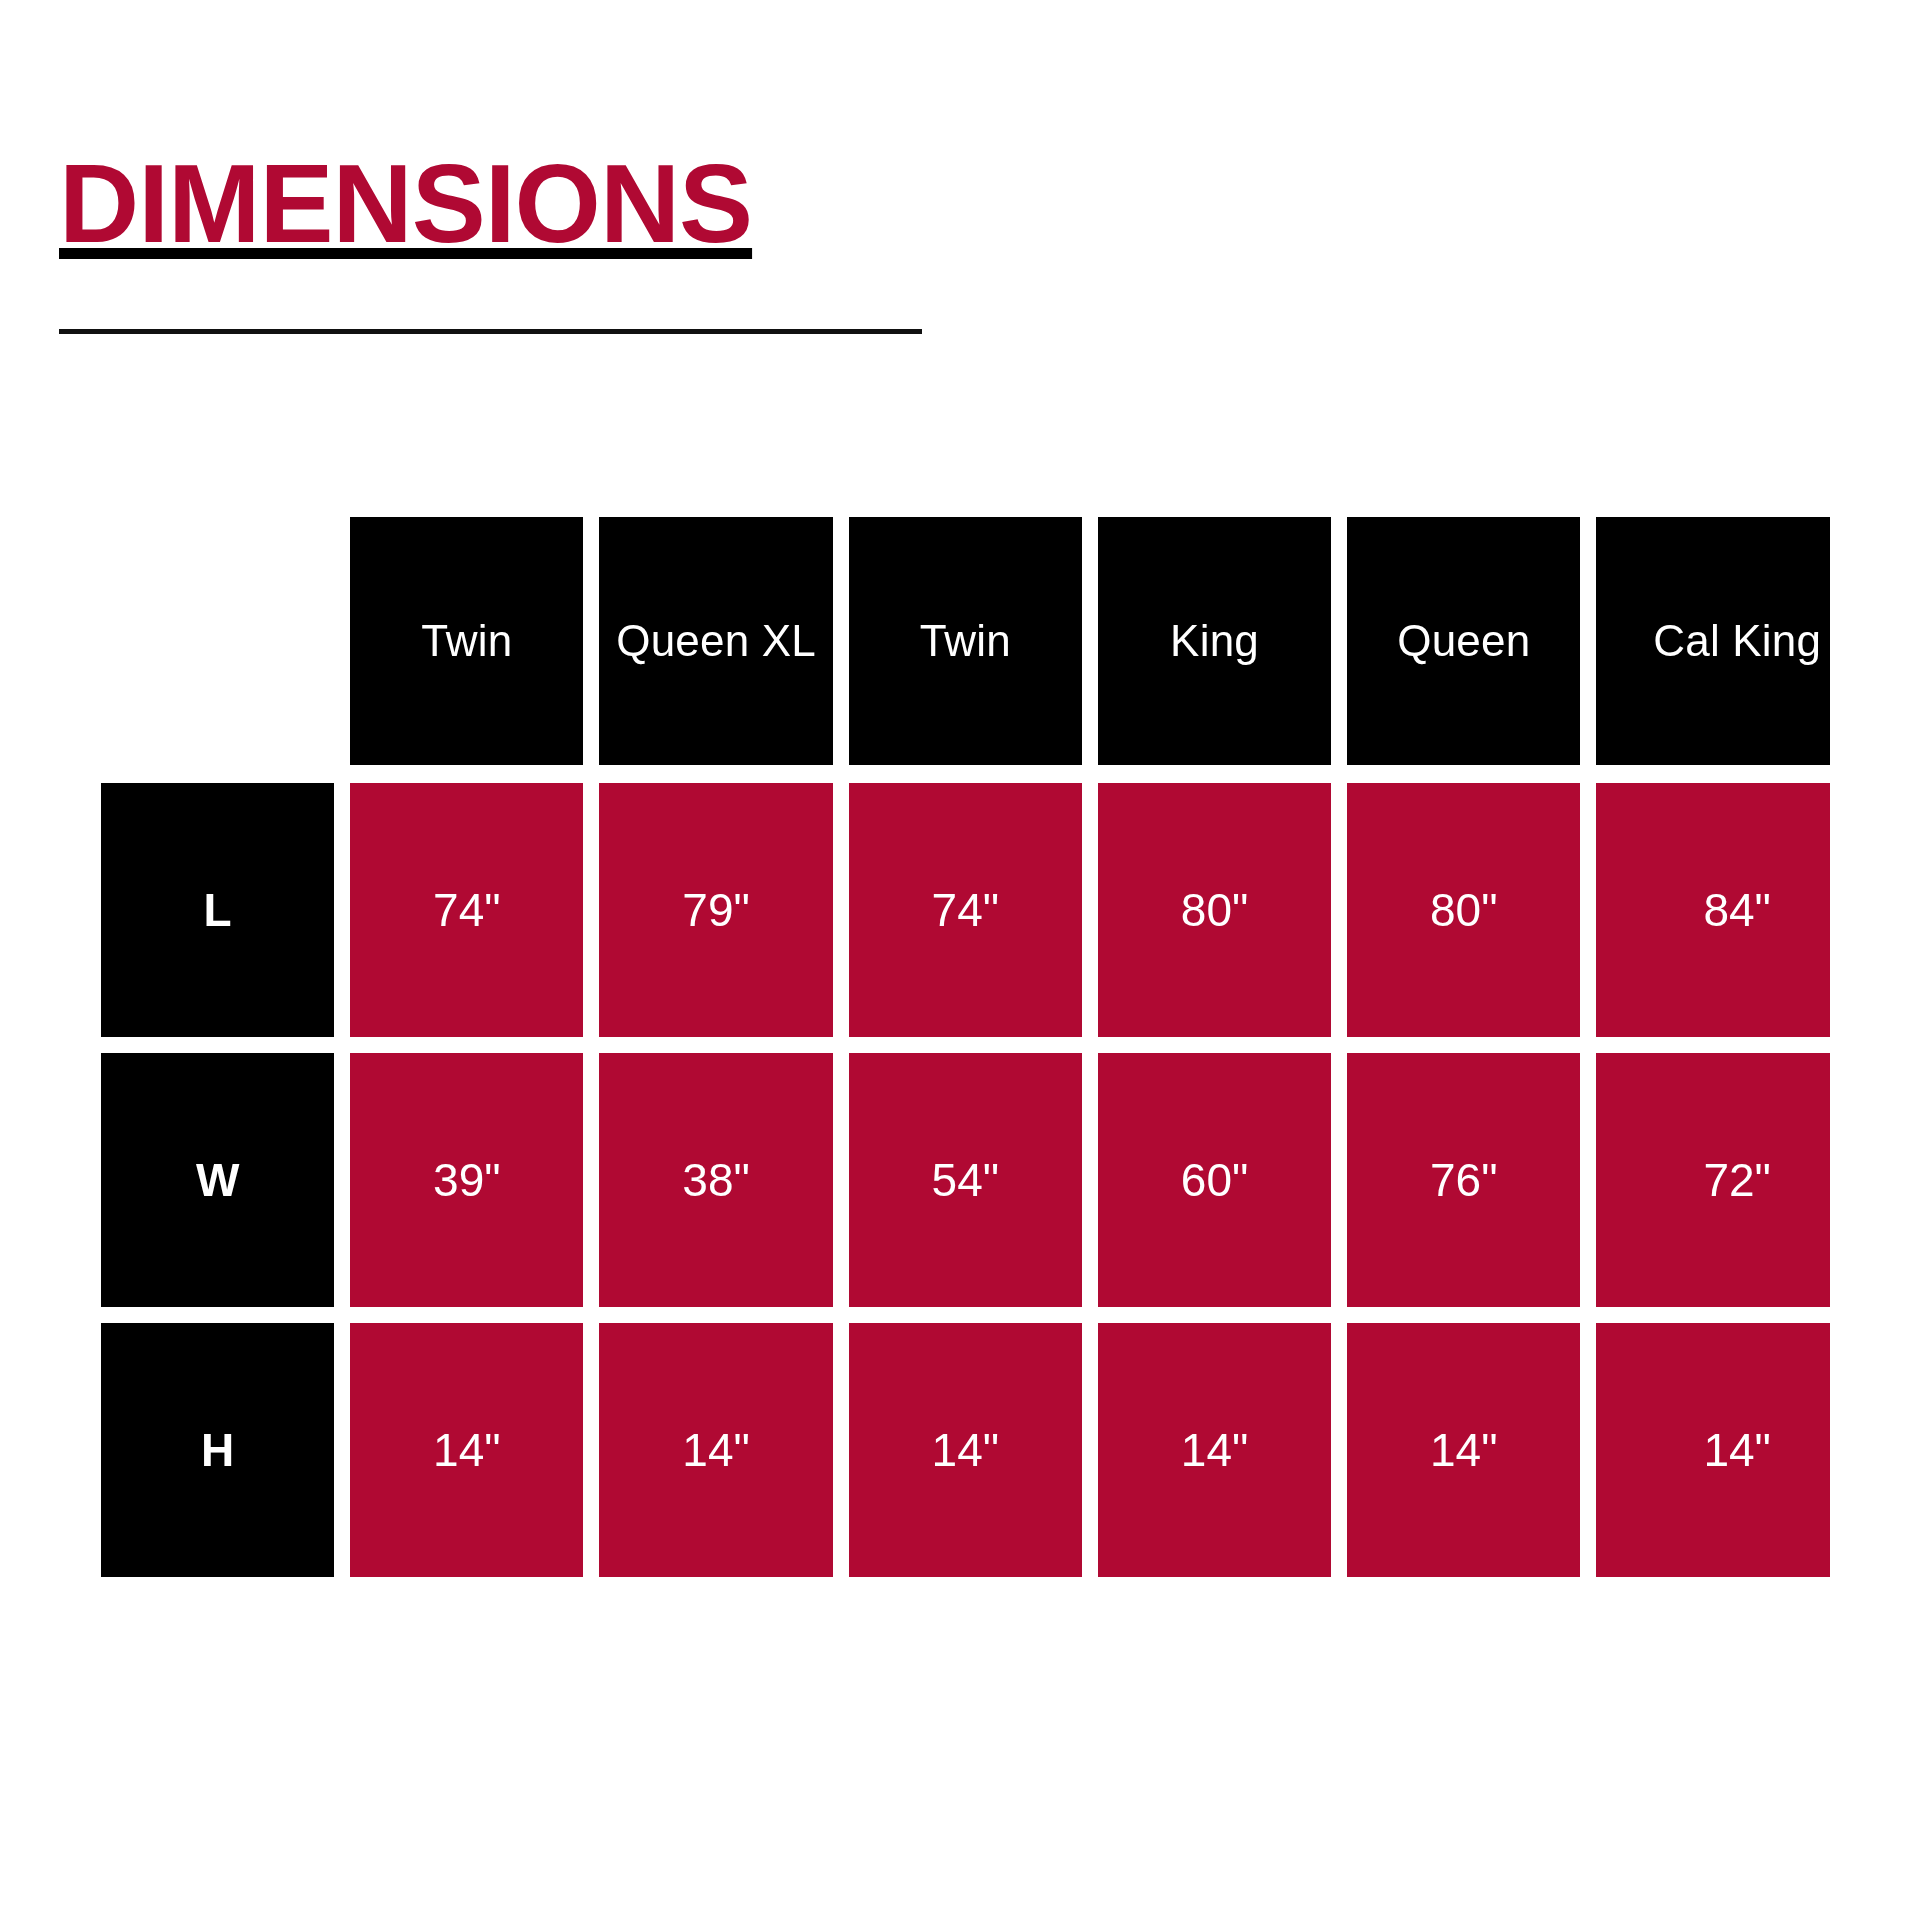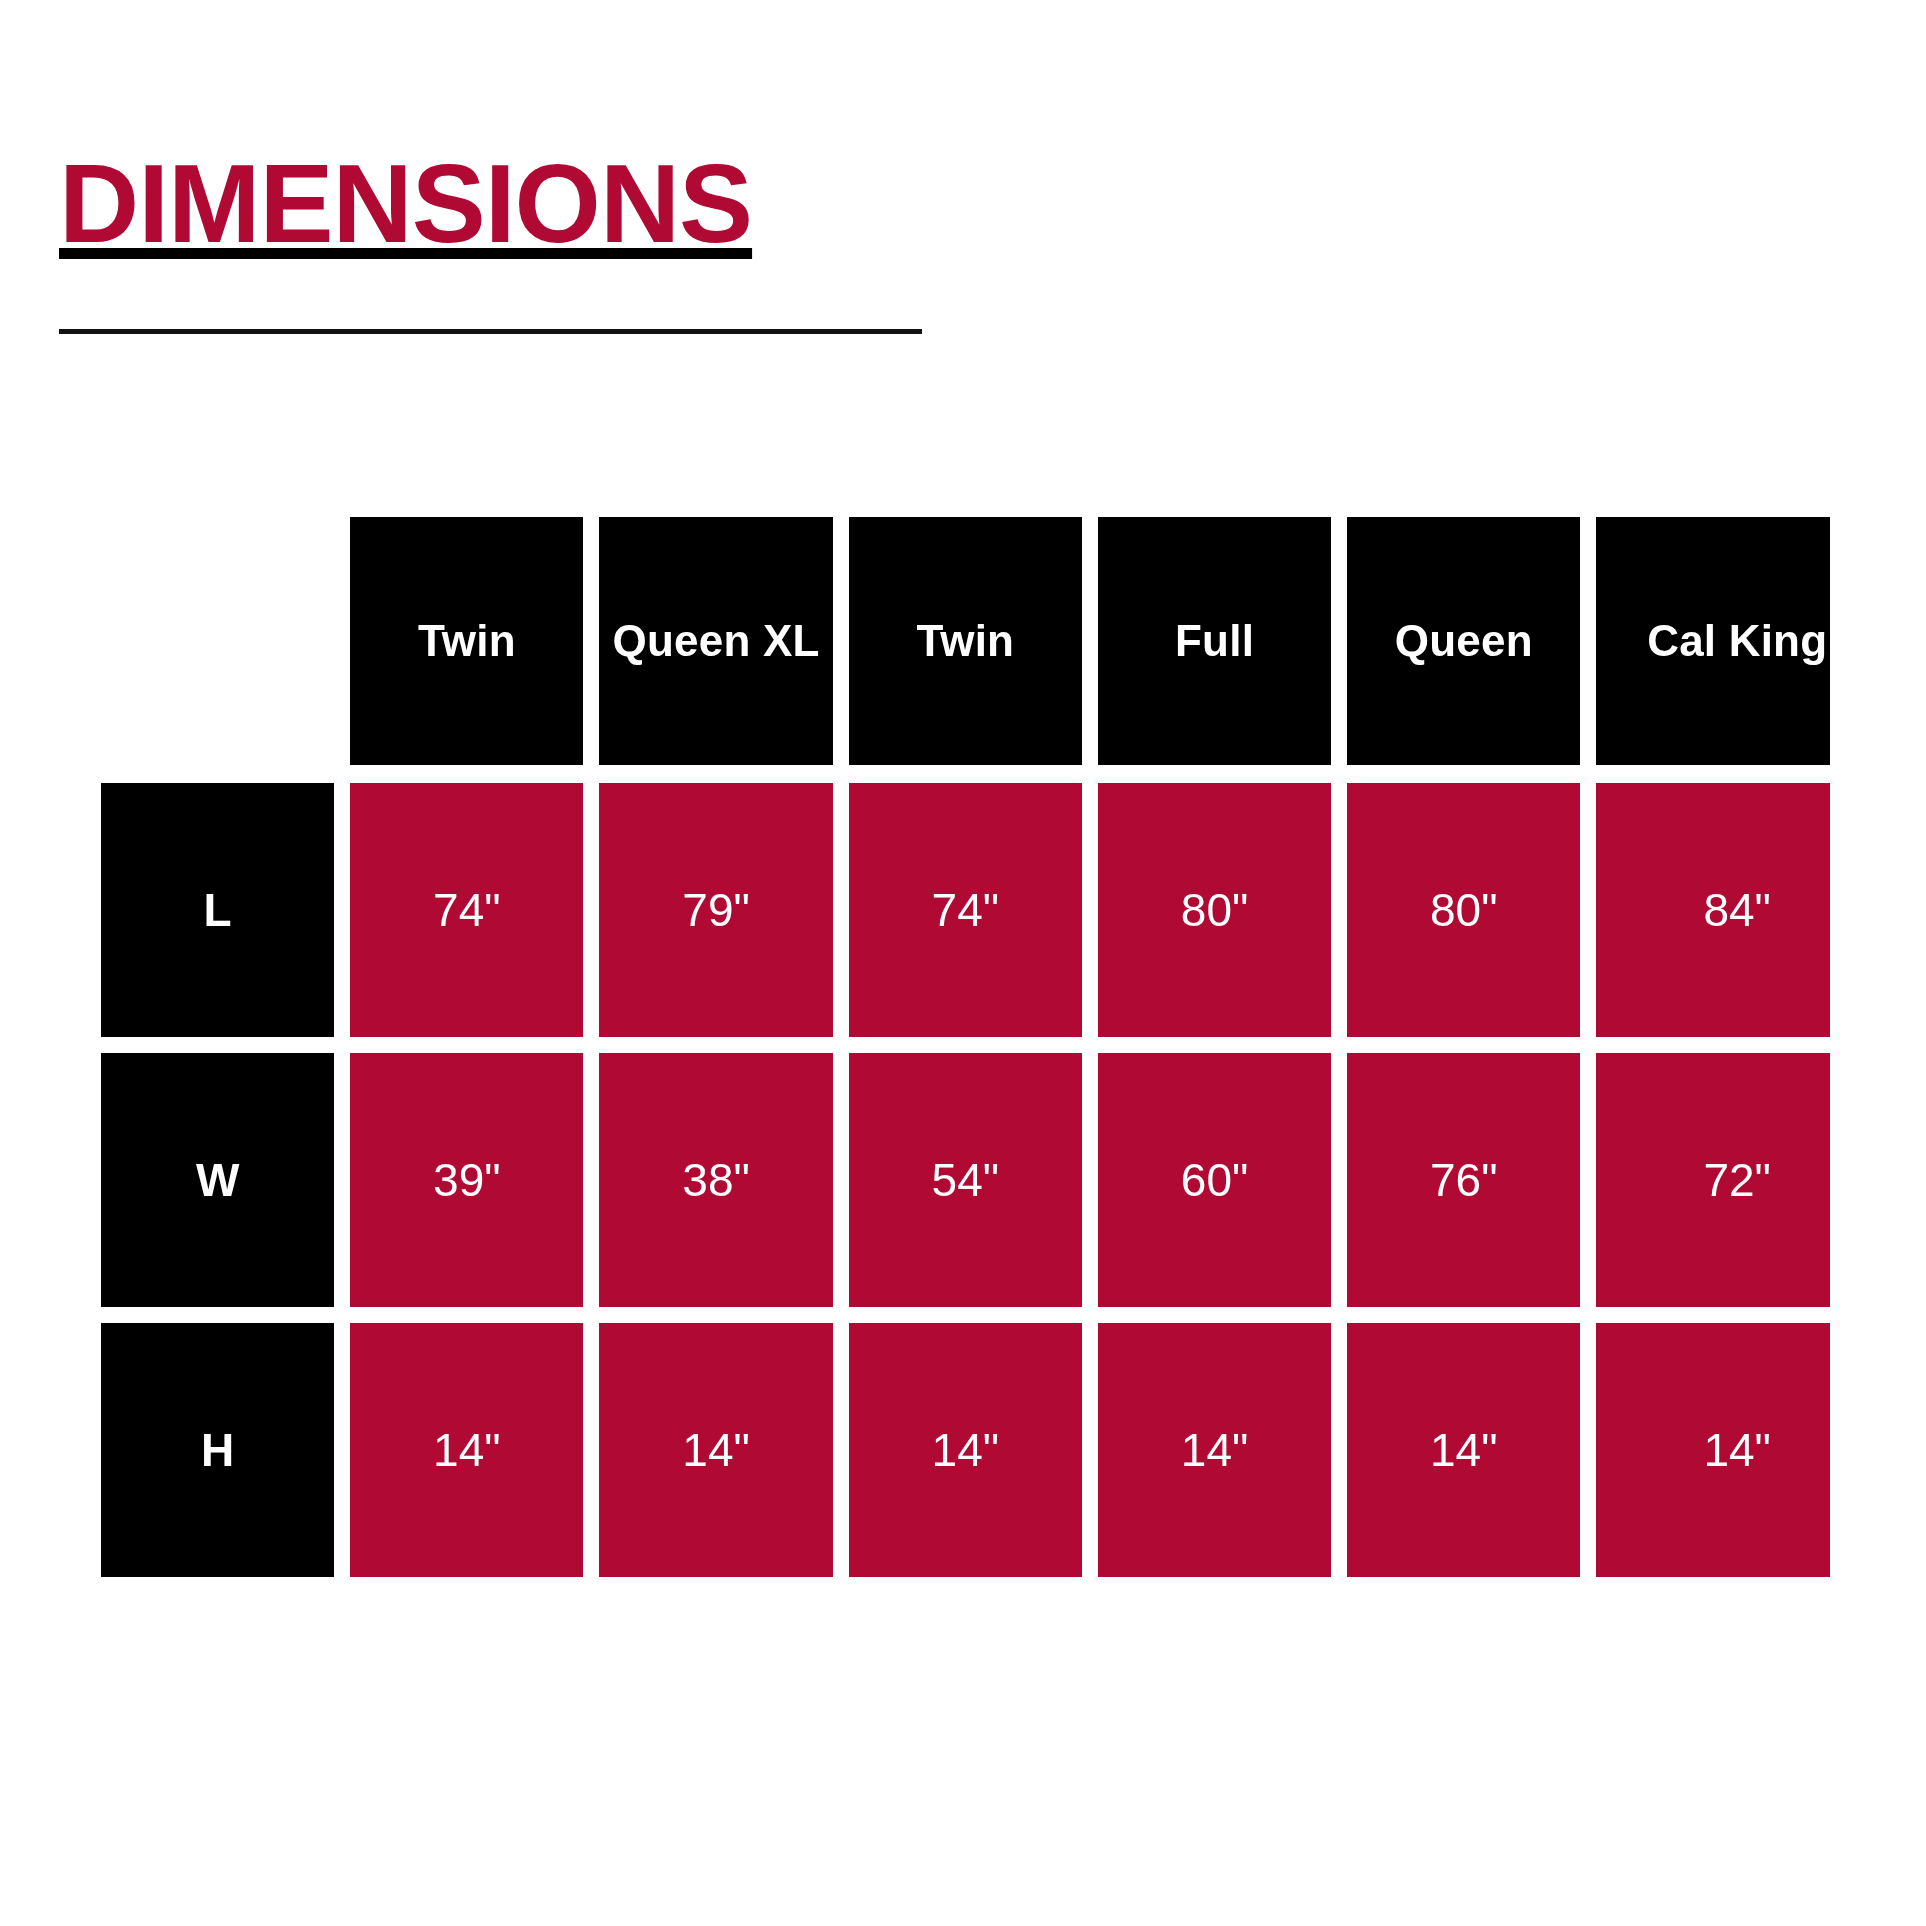--- a/index.html
+++ b/index.html
@@ -75,21 +75,21 @@
     height: 248px;
     margin-bottom: 18px;
   }
   .corner-cell {
     background: transparent;
   }
   .header-cell {
     background: #000000;
     color: #ffffff;
     font-size: 44px;
-    font-weight: bold;
+    font-weight: normal;
     letter-spacing: 0.2px;
   }
 
   
   .body-row {
     height: 254px;
     margin-bottom: 16px;
   }
   .body-row:last-child { margin-bottom: 0; }
 
@@ -114,21 +114,21 @@
   <div id="title-underline"></div>
 </div>
 
 <div id="dimensions-table">
 
   <div class="table-row" id="header-row">
     <div class="cell corner-cell"></div>
     <div class="cell header-cell">Twin</div>
     <div class="cell header-cell">Queen XL</div>
     <div class="cell header-cell">Twin</div>
-    <div class="cell header-cell">Full</div>
+    <div class="cell header-cell">King</div>
     <div class="cell header-cell">Queen</div>
     <div class="cell header-cell">Cal King</div>
   </div>
 
   <div class="table-row body-row">
     <div class="cell row-label-cell">L</div>
     <div class="cell value-cell">74"</div>
     <div class="cell value-cell">79"</div>
     <div class="cell value-cell">74"</div>
     <div class="cell value-cell">80"</div>

